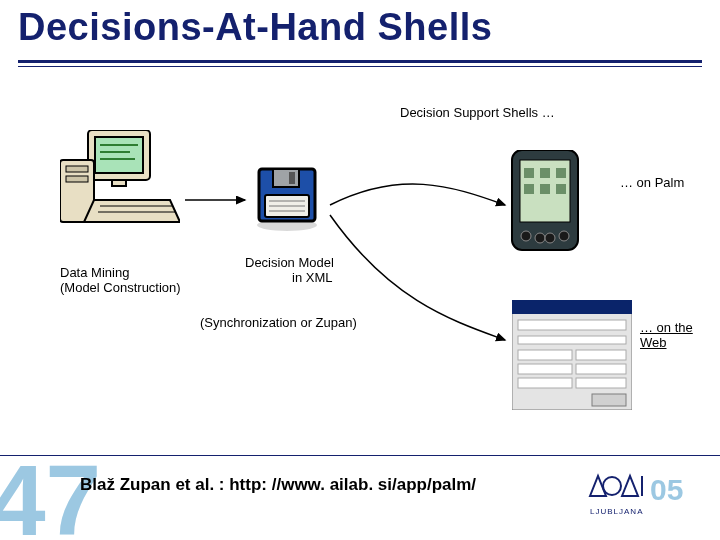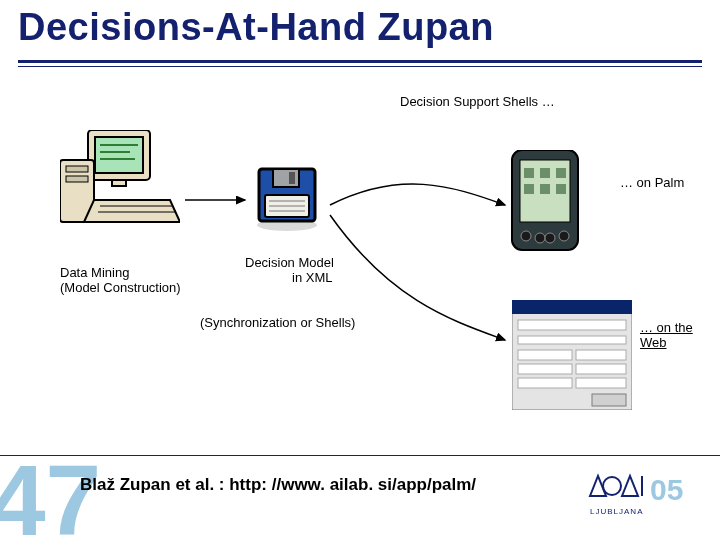--- a/index.html
+++ b/index.html
@@ -119,34 +119,34 @@
     top: 470px;
     width: 120px;
     height: 50px;
   }
 </style>
 </head>
 <body>
 
 <div class="slide">
 
-  <div class="title">Decisions-At-Hand Zupan</div>
+  <div class="title">Decisions-At-Hand Shells</div>
   <div class="title-rule"></div>
   <div class="title-rule2"></div>
 
-  <div class="label" style="left:400px; top:94px;">Decision Support Shells …</div>
+  <div class="label" style="left:400px; top:105px;">Decision Support Shells …</div>
   <div class="label" style="left:620px; top:175px;">… on Palm</div>
 
   <div class="label" style="left:60px; top:265px;">Data Mining</div>
   <div class="label" style="left:60px; top:280px;">(Model Construction)</div>
 
   <div class="label" style="left:245px; top:255px;">Decision Model</div>
   <div class="label" style="left:265px; top:270px;padding-left:27px;">in XML</div>
 
-  <div class="label" style="left:200px; top:315px;">(Synchronization or Shells)</div>
+  <div class="label" style="left:200px; top:315px;">(Synchronization or Zupan)</div>
 
   <div class="label" style="left:640px; top:320px;text-decoration:underline;">… on the Web</div>
 
   <div class="computer">
     <svg viewBox="0 0 120 110" width="120" height="110">
 
       <rect x="28" y="0" width="62" height="50" rx="4" fill="#e8dfc4" stroke="#000" stroke-width="2"></rect>
       <rect x="35" y="7" width="48" height="36" fill="#a9e3b8" stroke="#000" stroke-width="2"></rect>
       <line x1="40" y1="15" x2="78" y2="15" stroke="#2e7d32" stroke-width="2"></line>
       <line x1="40" y1="22" x2="70" y2="22" stroke="#2e7d32" stroke-width="2"></line>

